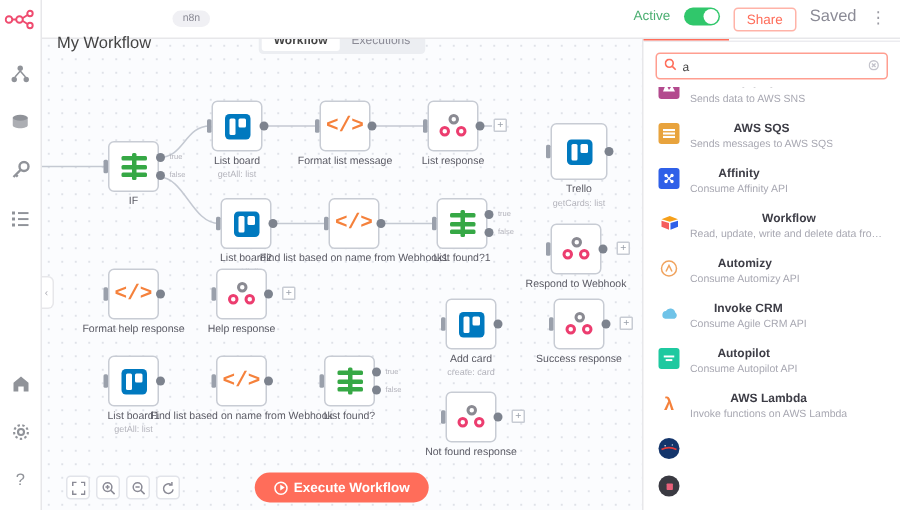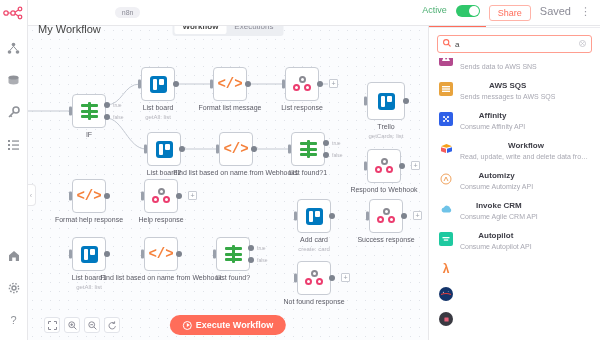--- a/index.html
+++ b/index.html
@@ -719,20 +719,24 @@
         </svg>
       </div>
       <div class="ni-text">
         <div class="ni-name">Autopilot</div>
         <div class="ni-desc">Consume Autopilot API</div>
       </div>
     </div>
 
     <div class="node-item">
       <div class="ni-icon" style="background:transparent;color:#f5813b;font-size:12px;">λ</div>
+      <div class="ni-text">
+        <div class="ni-name">AWS Lambda</div>
+        <div class="ni-desc">Invoke functions on AWS Lambda</div>
+      </div>
     </div>
 
     <div class="node-item">
       <div class="ni-icon" style="background:#14356b;border-radius:50%;">
         <svg width="12" height="12" viewBox="0 0 12 12">
           <circle cx="6" cy="6" r="5.4" fill="#14356b"></circle>
           <path d="M1 6.6c3-1.4 7-1.4 10 0" stroke="#e03c3c" stroke-width="1.1" fill="none"></path>
           <circle cx="3.4" cy="4.2" r="0.5" fill="#fff"></circle>
           <circle cx="8.2" cy="3.6" r="0.4" fill="#fff"></circle>
         </svg>

